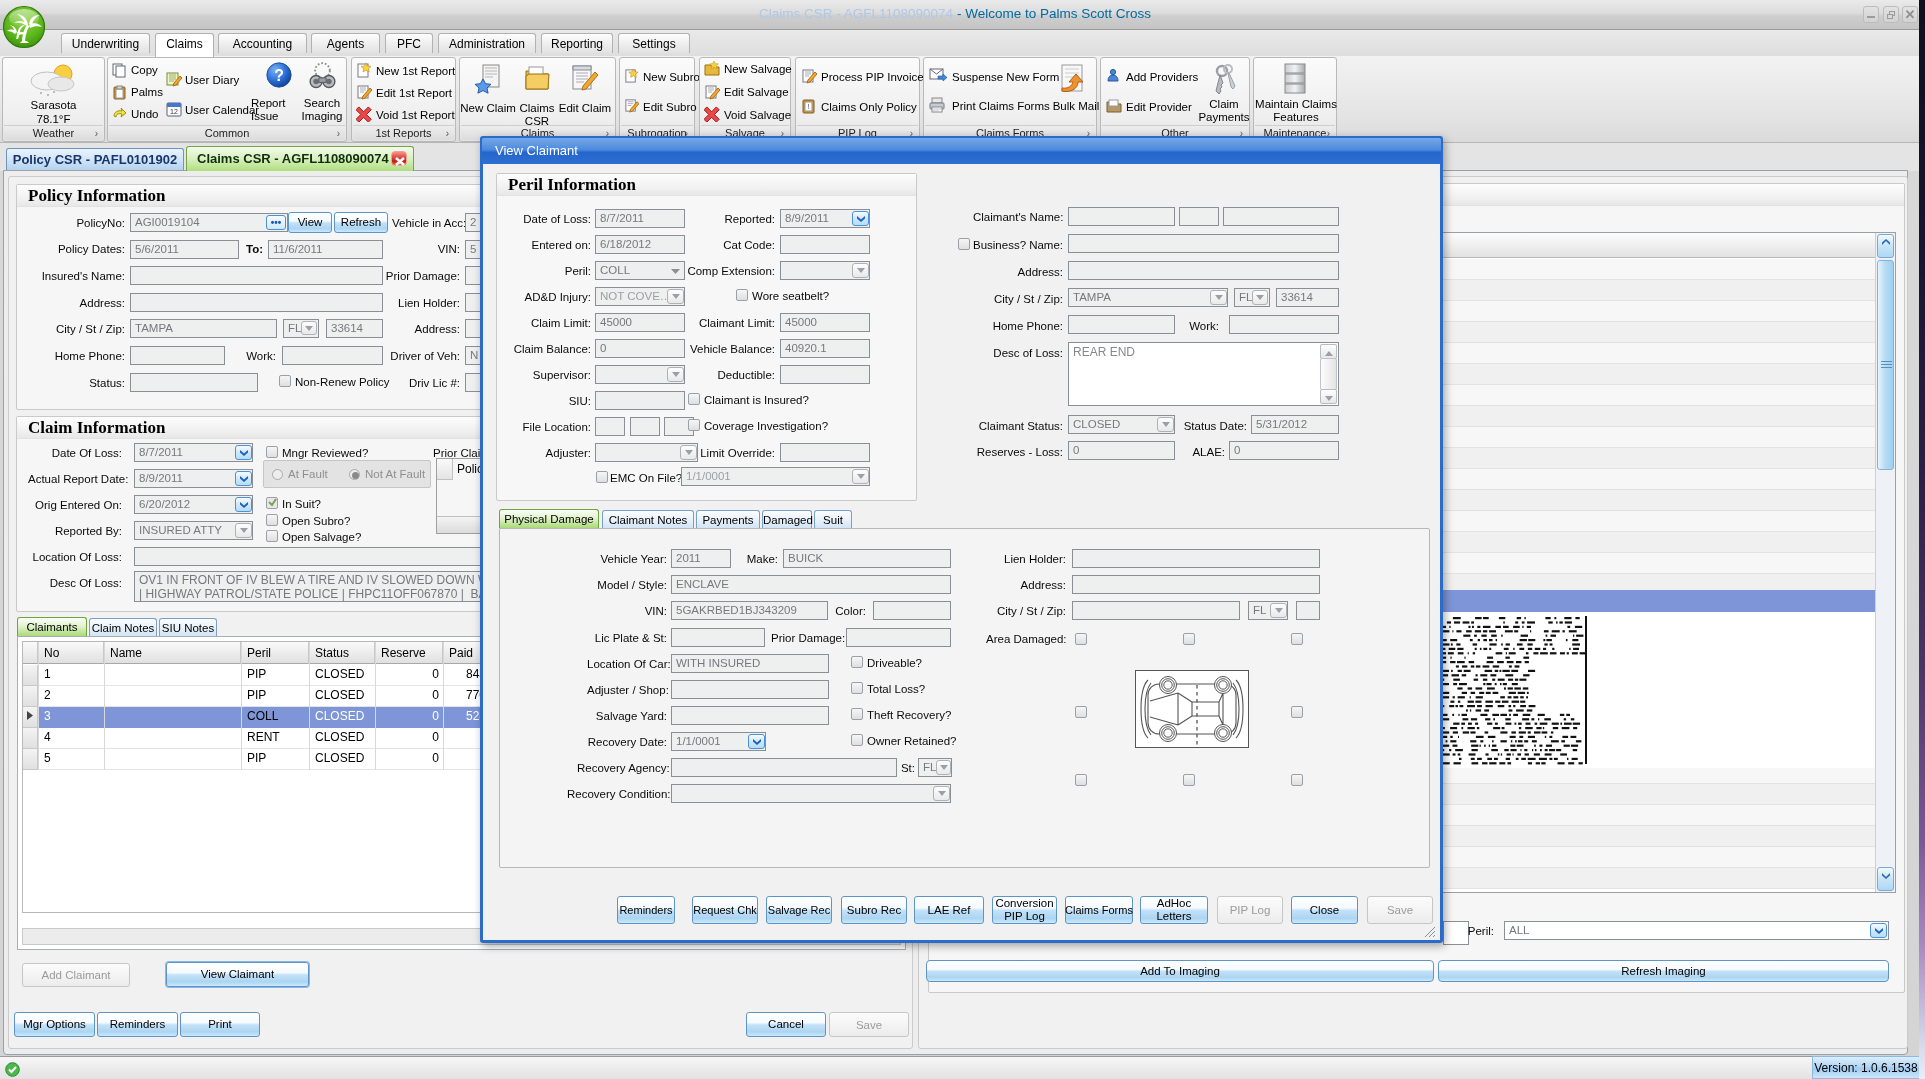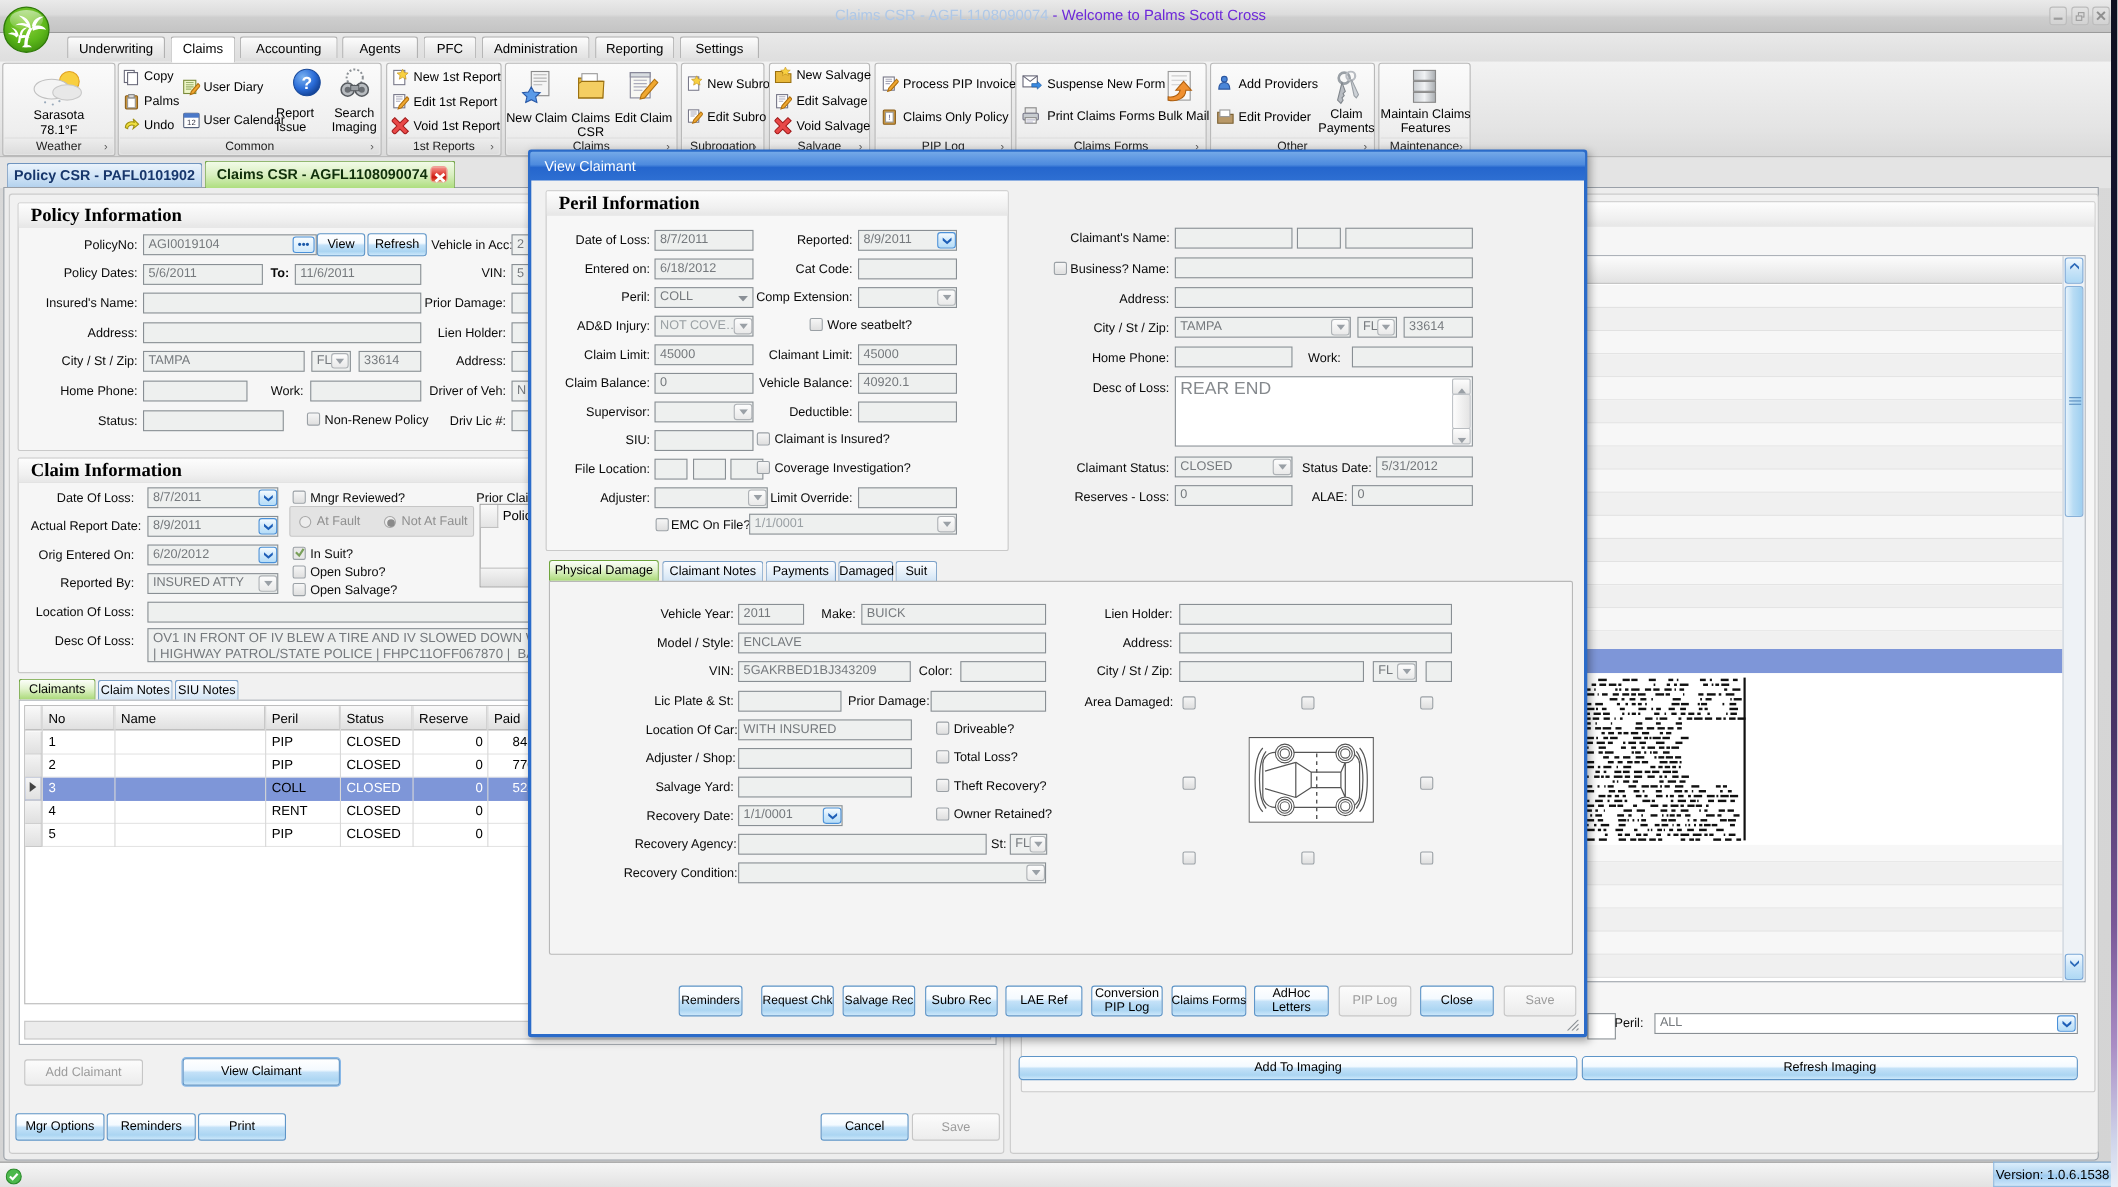--- a/index.html
+++ b/index.html
@@ -21,21 +21,21 @@
 .ri{position:absolute;font-size:11.5px;color:#000;white-space:nowrap}
 .rtab{position:absolute;height:19px;border-radius:3px 3px 0 0;font-size:11.5px;color:#000;text-align:center;border:1px solid #7aa0c8;border-bottom:none;background:linear-gradient(#fcfdff,#e8f1fa 50%,#cfe2f4);line-height:18px}
 .rtabg{border-color:#6fa53d;background:linear-gradient(#fcfefa,#e2f3cd 45%,#a9d977)}
 .mb{font-size:11px !important}
 </style></head>
 <body>
 <div class="ab" style="left:1919px;top:0;width:6px;height:1079px;background:linear-gradient(#0e1020 0%,#161430 22%,#2a2048 45%,#4a3568 62%,#7a5898 78%,#a98cc4 88%,#cfd4ea 96%,#e8eef8 100%)"></div>
 
 <div class="ab" style="left:0;top:0;width:1919px;height:30px;background:linear-gradient(#eaeaea 0%,#dcdcdc 45%,#cecece 55%,#c4c4c4 100%);border-bottom:1px solid #9a9a9a"></div>
 <div class="ab" style="left:0;top:30px;width:1919px;height:1049px;background:linear-gradient(#e3e3e3,#d8d8d8 8%,#d4d4d4)"></div>
-<div class="ab" style="left:705px;top:6px;width:500px;font-size:13.5px;white-space:nowrap;text-align:center"><span style="color:#aec8e8">Claims CSR - AGFL1108090074</span><span style="color:#6d28d9"> - Welcome to Palms Scott Cross</span></div>
+<div class="ab" style="left:705px;top:6px;width:500px;font-size:13.5px;white-space:nowrap;text-align:center"><span style="color:#aec8e8">Claims CSR - AGFL1108090074</span><span style="color:#0369a1"> - Welcome to Palms Scott Cross</span></div>
 
 <div class="ab" style="left:1863px;top:6px;width:16px;height:17px;border:1px solid #bcbcbc;border-radius:3px;background:linear-gradient(#e2e2e2,#d2d2d2)">
     <div style="position:absolute;left:3px;bottom:4px;width:8px;height:2px;background:#9c9c9c"></div>
   </div>
 <div class="ab" style="left:1883px;top:6px;width:16px;height:17px;border:1px solid #bcbcbc;border-radius:3px;background:linear-gradient(#e2e2e2,#d2d2d2)">
     <div style="position:absolute;left:5px;top:4px;width:6px;height:5px;border:1px solid #9c9c9c"></div>
     <div style="position:absolute;left:3px;top:7px;width:6px;height:5px;border:1px solid #9c9c9c;background:#d8d8d8"></div>
   </div>
 <div class="ab" style="left:1902px;top:6px;width:16px;height:17px;border:1px solid #bcbcbc;border-radius:3px;background:linear-gradient(#e2e2e2,#d2d2d2);color:#8f8f8f;font-size:13px;font-weight:bold;text-align:center;line-height:15px">✕</div>
 
@@ -1060,21 +1060,21 @@
       <svg width="8" height="5">
         <path d="M0 0h8L4 5z" fill="#9aa0a6"></path>
       </svg>
     </div>
  <div class="tb" style="left:793px;top:149px;width:63px">33614</div>
  <div class="lb" style="left:490px;top:181px;width:90px">Home Phone:</div>
     <div class="tb" style="left:585px;top:176px;width:107px"></div>
  <div class="lb" style="left:700px;top:181px;width:36px">Work:</div>
     <div class="tb" style="left:746px;top:176px;width:110px"></div>
  <div class="lb" style="left:490px;top:208px;width:90px">Desc of Loss:</div>
- <div class="ab" style="left:585px;top:203px;width:271px;height:64px;background:#fff;border:1px solid #898f94;color:#85898d;font-size:16px;padding:2px 0 0 4px">REAR END
+ <div class="ab" style="left:585px;top:203px;width:271px;height:64px;background:#fff;border:1px solid #898f94;color:#85898d;font-size:12px;padding:2px 0 0 4px">REAR END
   <div style="position:absolute;right:1px;top:1px;width:17px;bottom:1px;background:#f2f2f2">
    <div style="position:absolute;left:0;top:0;width:17px;height:15px;border:1px solid #b8bcc0;border-radius:2px;background:linear-gradient(#fdfdfd,#e8e8e8);text-align:center"><svg width="8" height="5" style="margin-top:3px">
             <path d="M0 5h8L4 0z" fill="#9aa0a6"></path>
           </svg></div>
    <div style="position:absolute;left:0;top:14px;width:17px;height:32px;border:1px solid #c0c4c8;border-radius:2px;background:linear-gradient(90deg,#fdfdfd,#e4e4e4)"></div>
    <div style="position:absolute;left:0;bottom:0;width:17px;height:15px;border:1px solid #b8bcc0;border-radius:2px;background:linear-gradient(#fdfdfd,#e8e8e8);text-align:center"><svg width="8" height="5" style="margin-top:4px">
             <path d="M0 0h8L4 5z" fill="#9aa0a6"></path>
           </svg></div>
   </div>
  </div>

